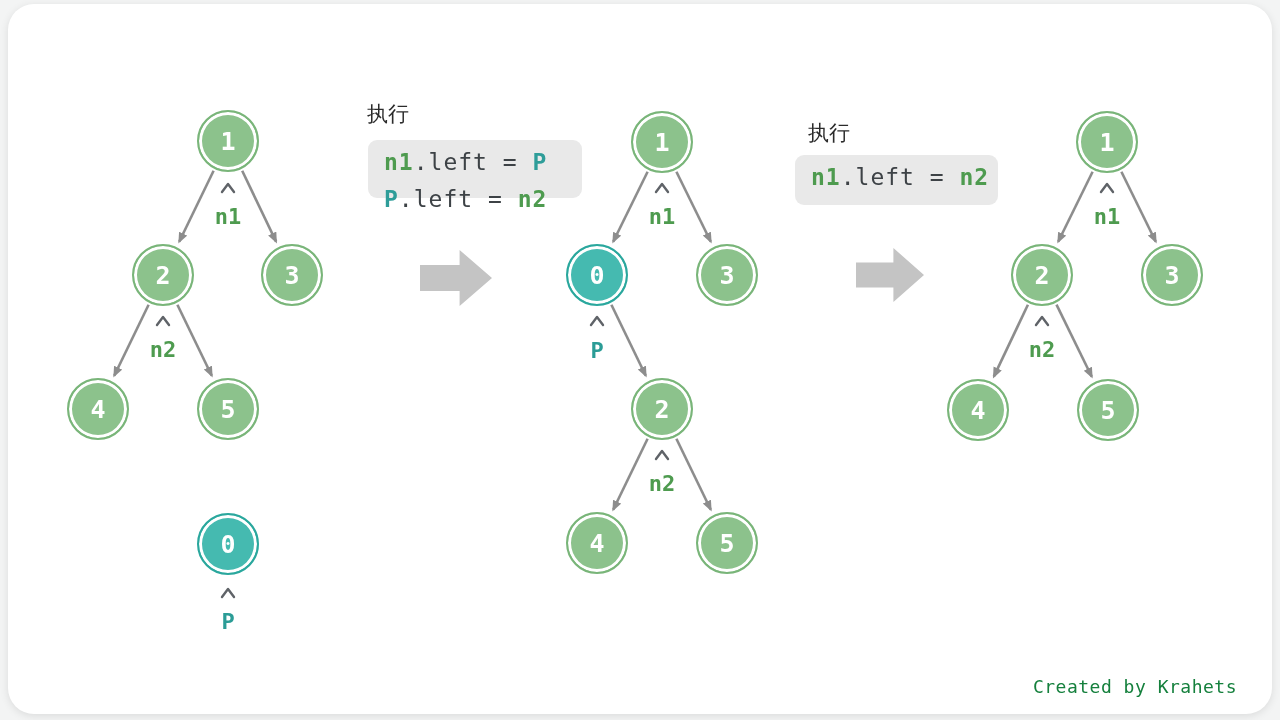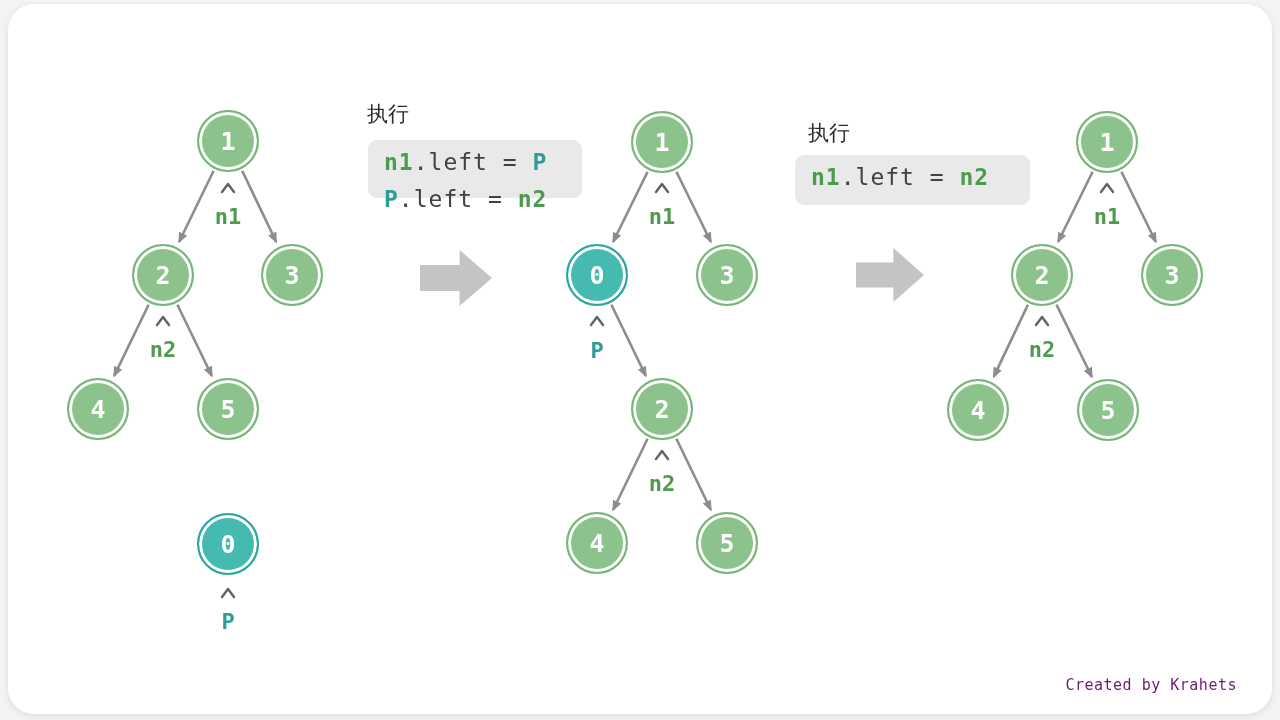--- a/index.html
+++ b/index.html
@@ -76,22 +76,22 @@
   .big-arrow {
     position: absolute;
     background: #c4c4c4;
     clip-path: polygon(0 27%, 55% 27%, 55% 0, 100% 50%, 55% 100%, 55% 73%, 0 73%);
   }
 
   .credit {
     position: absolute;
     right: 43px; top: 676px;
     font-family: "DejaVu Sans Mono", "Liberation Mono", monospace;
-    font-size: 15px;
-    color: #701a75;
+    font-size: 18px;
+    color: #15803d;
     letter-spacing: 0.5px;
   }
 </style>
 </head>
 <body>
 
 <div class="panel"></div>
 
 <div class="stage">
 
@@ -177,21 +177,21 @@
       <span>4</span>
     </div>
   <div class="node green" style="left:696px;top:512px">
       <span>5</span>
     </div>
   <div class="ptr-label green" style="left:662px;top:216px">n1</div>
   <div class="ptr-label teal" style="left:597px;top:350px">P</div>
   <div class="ptr-label green" style="left:662px;top:483px">n2</div>
 
   <div class="exec-title" style="left:808px;top:119px">执行</div>
-  <div class="code-box" style="left:795px;top:155px;width:235px;height:50px">
+  <div class="code-box" style="left:795px;top:155px;width:203px;height:50px">
     <div class="code-line"><span class="tok-green">n1</span><span class="tok-plain">.left = </span><span class="tok-green">n2</span></div>
   </div>
 
   <div class="big-arrow" style="left:856px;top:248px;width:68px;height:54px"></div>
 
   <div class="node green" style="left:1076px;top:111px">
       <span>1</span>
     </div>
   <div class="node green" style="left:1011px;top:244px">
       <span>2</span>

